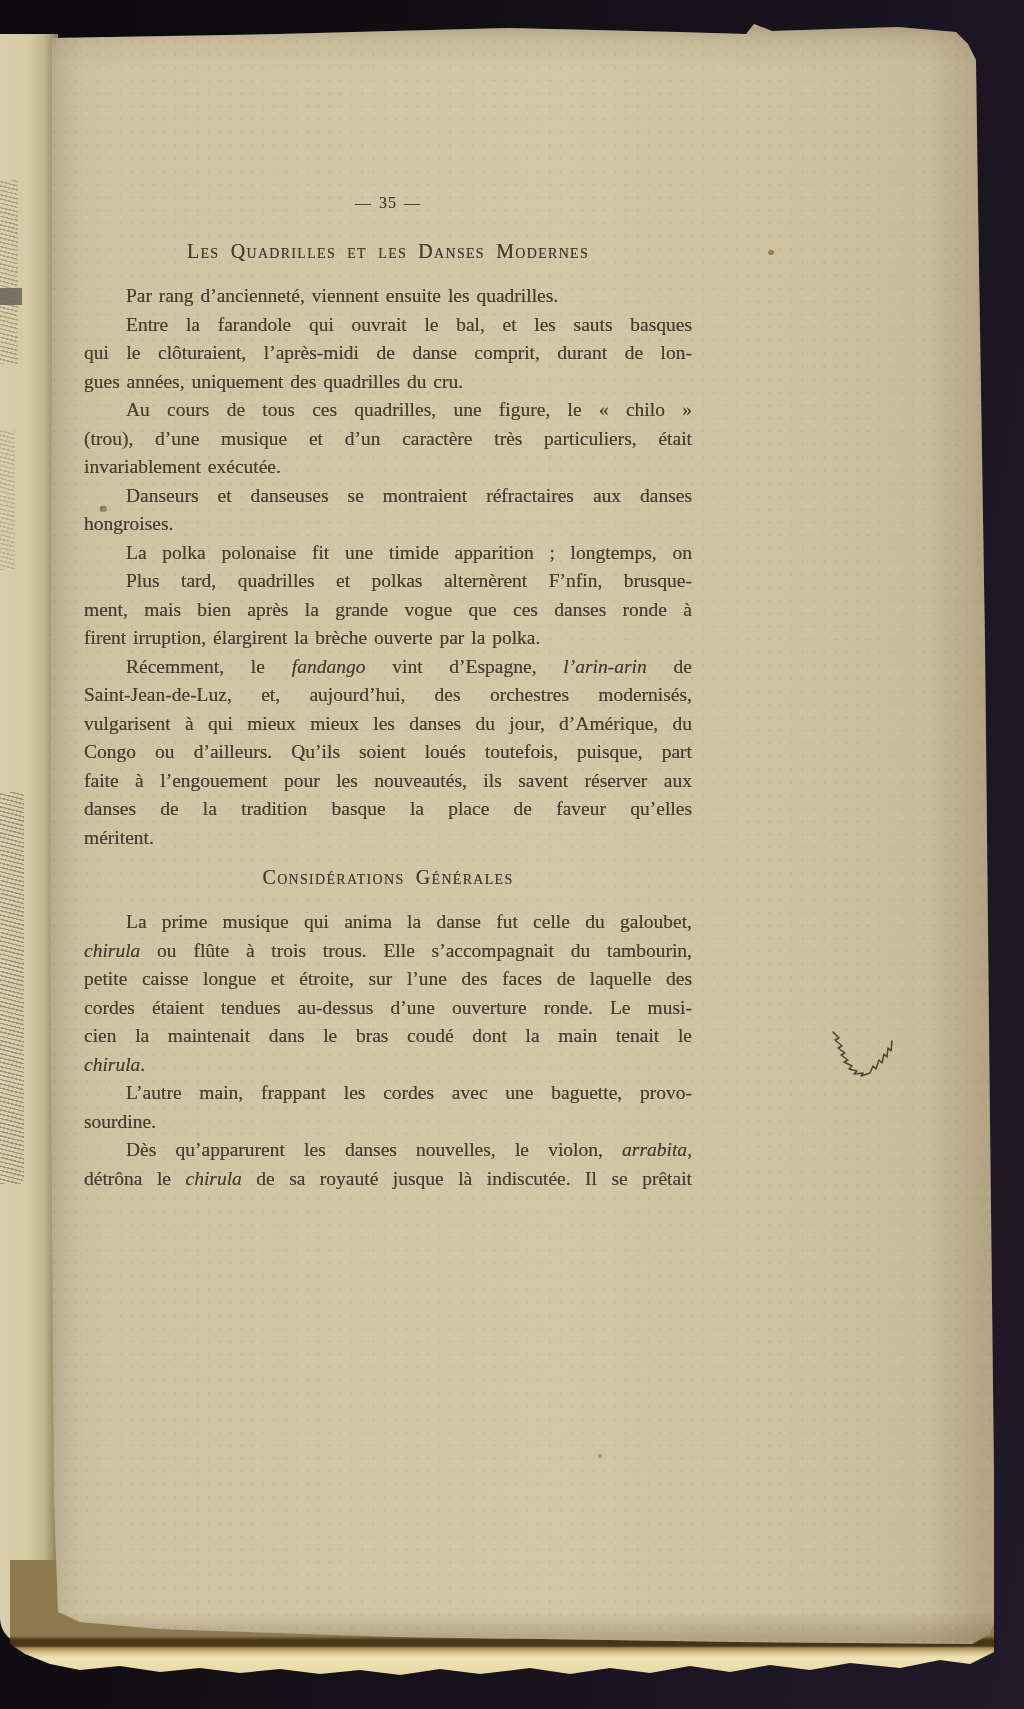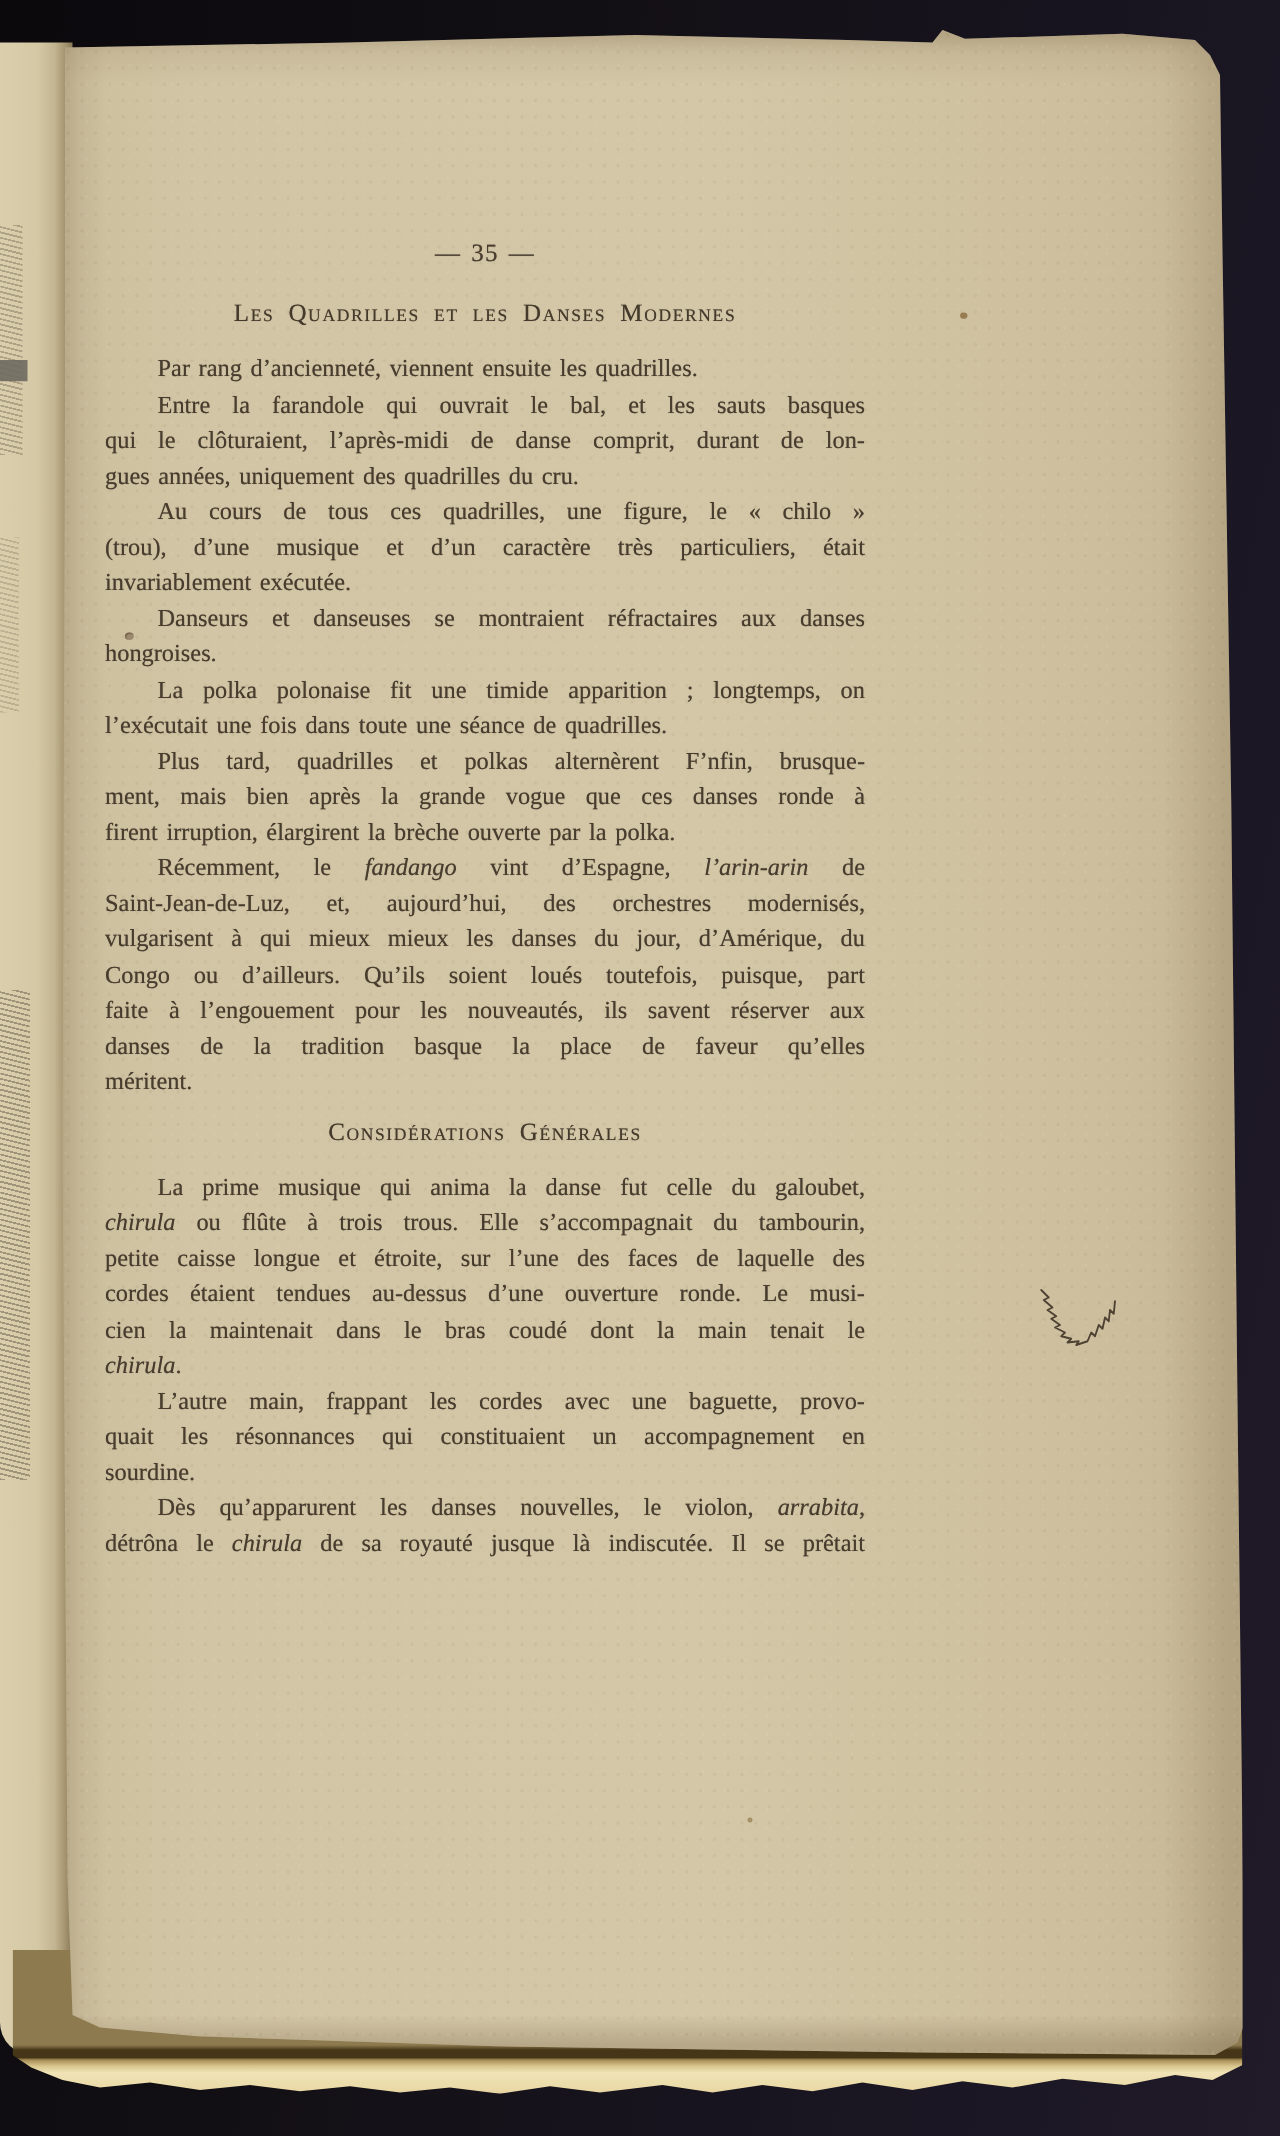--- a/index.html
+++ b/index.html
@@ -43,21 +43,21 @@
     content:"";position:absolute;inset:0;pointer-events:none;opacity:.5;
     background-image:radial-gradient(rgba(125,105,70,.20) 1px,rgba(0,0,0,0) 1.4px),radial-gradient(rgba(236,226,196,.25) 1px,rgba(0,0,0,0) 1.4px);
     background-size:11px 13px,17px 15px;background-position:0 0,6px 8px;
   }
   
   .text-block{
     position:absolute;left:46px;top:168px;width:608px;z-index:3;
     font-size:19.5px;line-height:28.5px;color:#473c2e;word-spacing:2px;
     text-shadow:0 0 .6px rgba(70,58,42,.65);
   }
-  .page-number{text-align:center;font-size:20px;letter-spacing:1px;margin-bottom:18px;line-height:26px;}
+  .page-number{text-align:center;font-size:16px;letter-spacing:1px;margin-bottom:18px;line-height:26px;}
   .section-heading{
     text-align:center;font-variant:small-caps;font-size:20px;line-height:34px;
     letter-spacing:1.3px;word-spacing:5px;margin:8px 0 14px 0;color:#443a2c;
   }
   .paragraph{margin:0;}
   .line{text-align:justify;text-align-last:justify;white-space:nowrap;}
   .line.last{text-align-last:left;}
   .line.first{text-indent:42px;}
   em{font-style:italic;}
   
@@ -98,21 +98,20 @@
           <div class="line first"><span>Au cours de tous ces quadrilles, une figure, le « chilo »</span></div>
           <div class="line"><span>(trou), d’une musique et d’un caractère très particuliers, était</span></div>
           <div class="line last"><span>invariablement exécutée.</span></div>
         </div>
         <div class="paragraph">
           <div class="line first"><span>Danseurs et danseuses se montraient réfractaires aux danses</span></div>
           <div class="line last"><span>hongroises.</span></div>
         </div>
         <div class="paragraph">
           <div class="line first"><span>La polka polonaise fit une timide apparition ; longtemps, on</span></div>
-          <div class="line last"><span>l’exécutait une fois dans toute une séance de quadrilles.</span></div>
         </div>
         <div class="paragraph">
           <div class="line first"><span>Plus tard, quadrilles et polkas alternèrent F’nfin, brusque-</span></div>
           <div class="line"><span>ment, mais bien après la grande vogue que ces danses ronde à</span></div>
           <div class="line last"><span>firent irruption, élargirent la brèche ouverte par la polka.</span></div>
         </div>
         <div class="paragraph">
           <div class="line first"><span>Récemment, le </span><em>fandango</em><span> vint d’Espagne, </span><em>l’arin-arin</em><span> de</span></div>
           <div class="line"><span>Saint-Jean-de-Luz, et, aujourd’hui, des orchestres modernisés,</span></div>
           <div class="line"><span>vulgarisent à qui mieux mieux les danses du jour, d’Amérique, du</span></div>
@@ -125,21 +124,20 @@
         <div class="paragraph">
           <div class="line first"><span>La prime musique qui anima la danse fut celle du galoubet,</span></div>
           <div class="line"><em>chirula</em><span> ou flûte à trois trous. Elle s’accompagnait du tambourin,</span></div>
           <div class="line"><span>petite caisse longue et étroite, sur l’une des faces de laquelle des</span></div>
           <div class="line"><span>cordes étaient tendues au-dessus d’une ouverture ronde. Le musi-</span></div>
           <div class="line"><span>cien la maintenait dans le bras coudé dont la main tenait le</span></div>
           <div class="line last"><em>chirula</em><span>.</span></div>
         </div>
         <div class="paragraph">
           <div class="line first"><span>L’autre main, frappant les cordes avec une baguette, provo-</span></div>
-          <div class="line"><span>quait les résonnances qui constituaient un accompagnement en</span></div>
           <div class="line last"><span>sourdine.</span></div>
         </div>
         <div class="paragraph">
           <div class="line first"><span>Dès qu’apparurent les danses nouvelles, le violon, </span><em>arrabita</em><span>,</span></div>
           <div class="line"><span>détrôna le </span><em>chirula</em><span> de sa royauté jusque là indiscutée. Il se prêtait</span></div>
         </div>
       </div>
 
     <svg class="checkmark" width="72" height="52" viewBox="0 0 72 52" xmlns="http://www.w3.org/2000/svg">
       <polyline points="5,6 11,12 7,14 14,20 10,22 17,27 13,29 20,34 16,36 24,40 21,43 29,45 26,48 35,47 33,50 42,47 45,40 48,43 51,34 54,37 56,28 59,31 60,22 63,25 64,15" fill="none" stroke="#4e4233" stroke-width="1.5" stroke-linejoin="round" stroke-linecap="round"></polyline>

